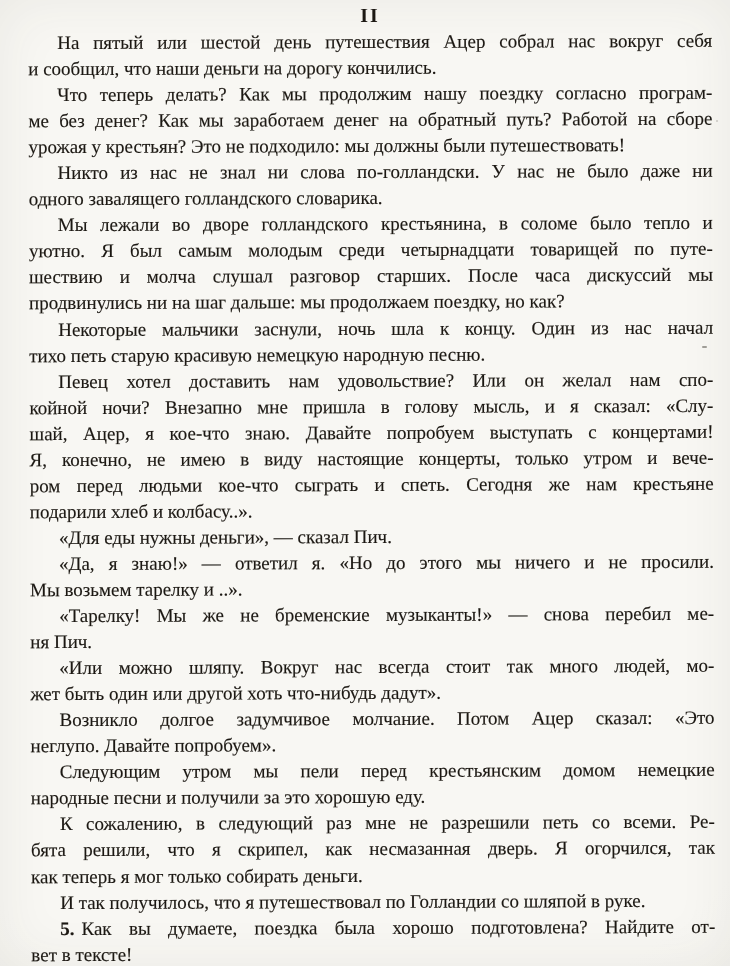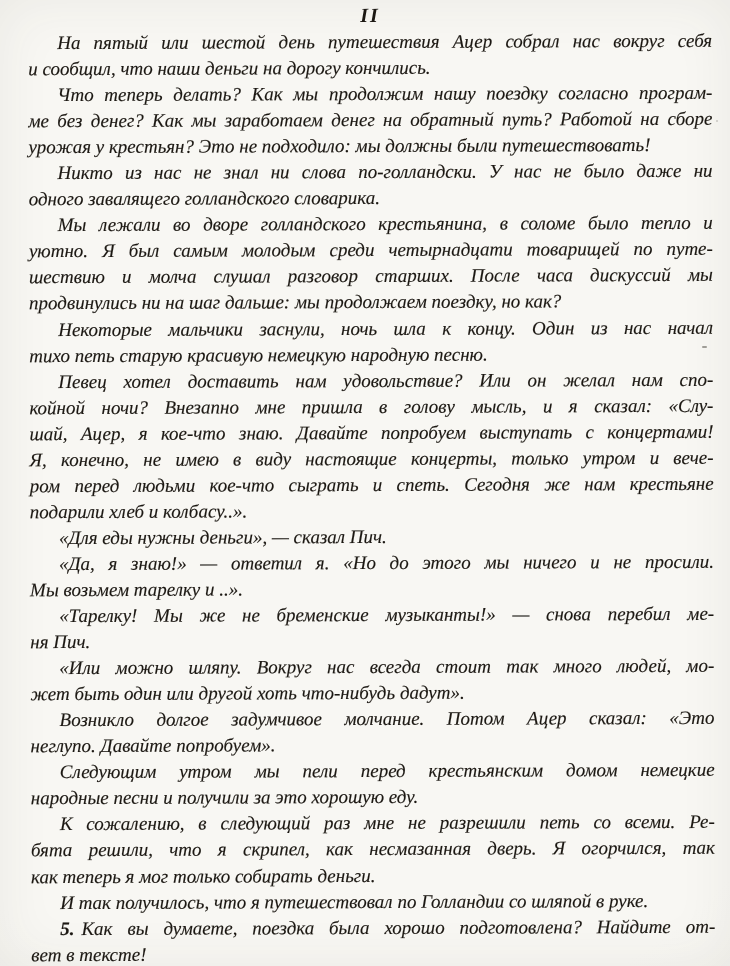--- a/index.html
+++ b/index.html
@@ -6,21 +6,20 @@
   html, body { margin: 0; padding: 0; }
   body {
     width: 730px; height: 966px; overflow: hidden;
     background: #eceae4;
     font-family: "Liberation Serif", "DejaVu Serif", serif;
   }
   .page {
     position: relative; width: 730px; height: 966px;
     background: radial-gradient(140% 120% at 48% 42%, #f8f7f3 55%, #edece6 92%, #e6e5de 100%);
     box-shadow: inset 0 0 55px rgba(60,55,45,.07);
-    font-style: italic;
   }
   .content {
     position: absolute; left: 28px; top: 3px; width: 684px;
     transform: rotate(-0.2deg); transform-origin: 50% 0;
     color: #1c1813;
   }
   .title {
     font-size: 20px; font-weight: bold; text-align: center;
     line-height: 24px; letter-spacing: 2px; margin-bottom: 2px;
   }

